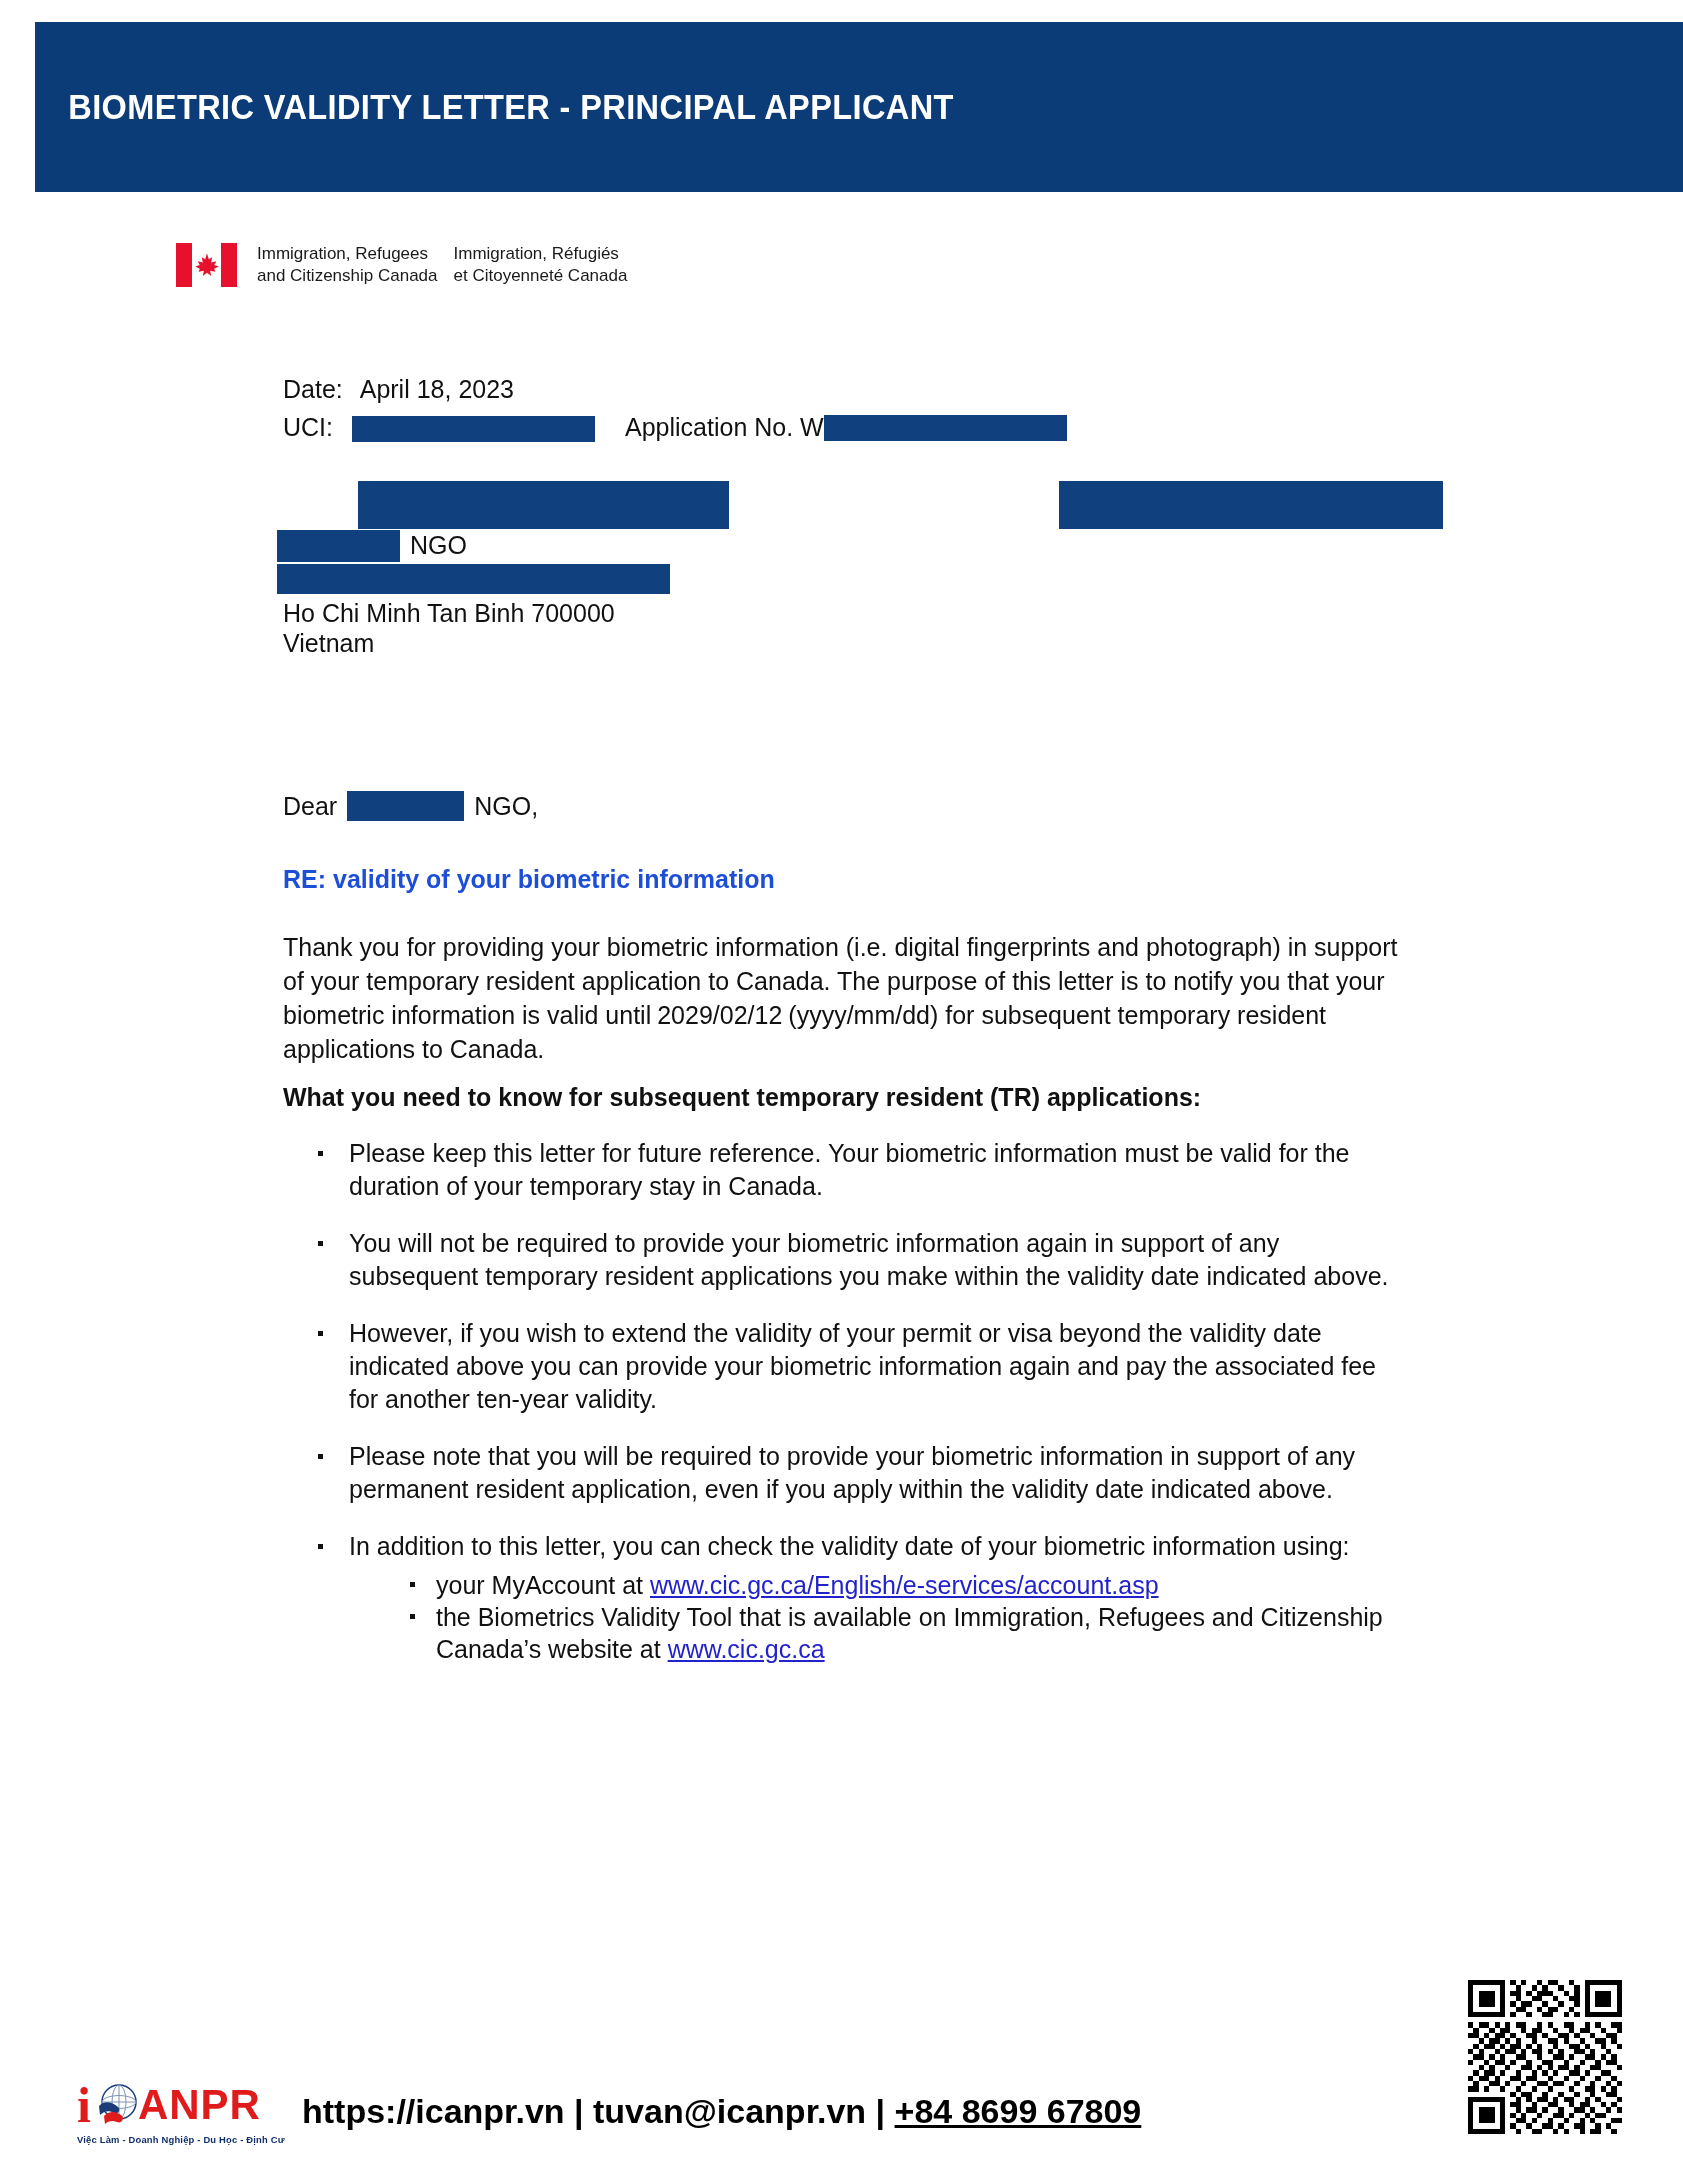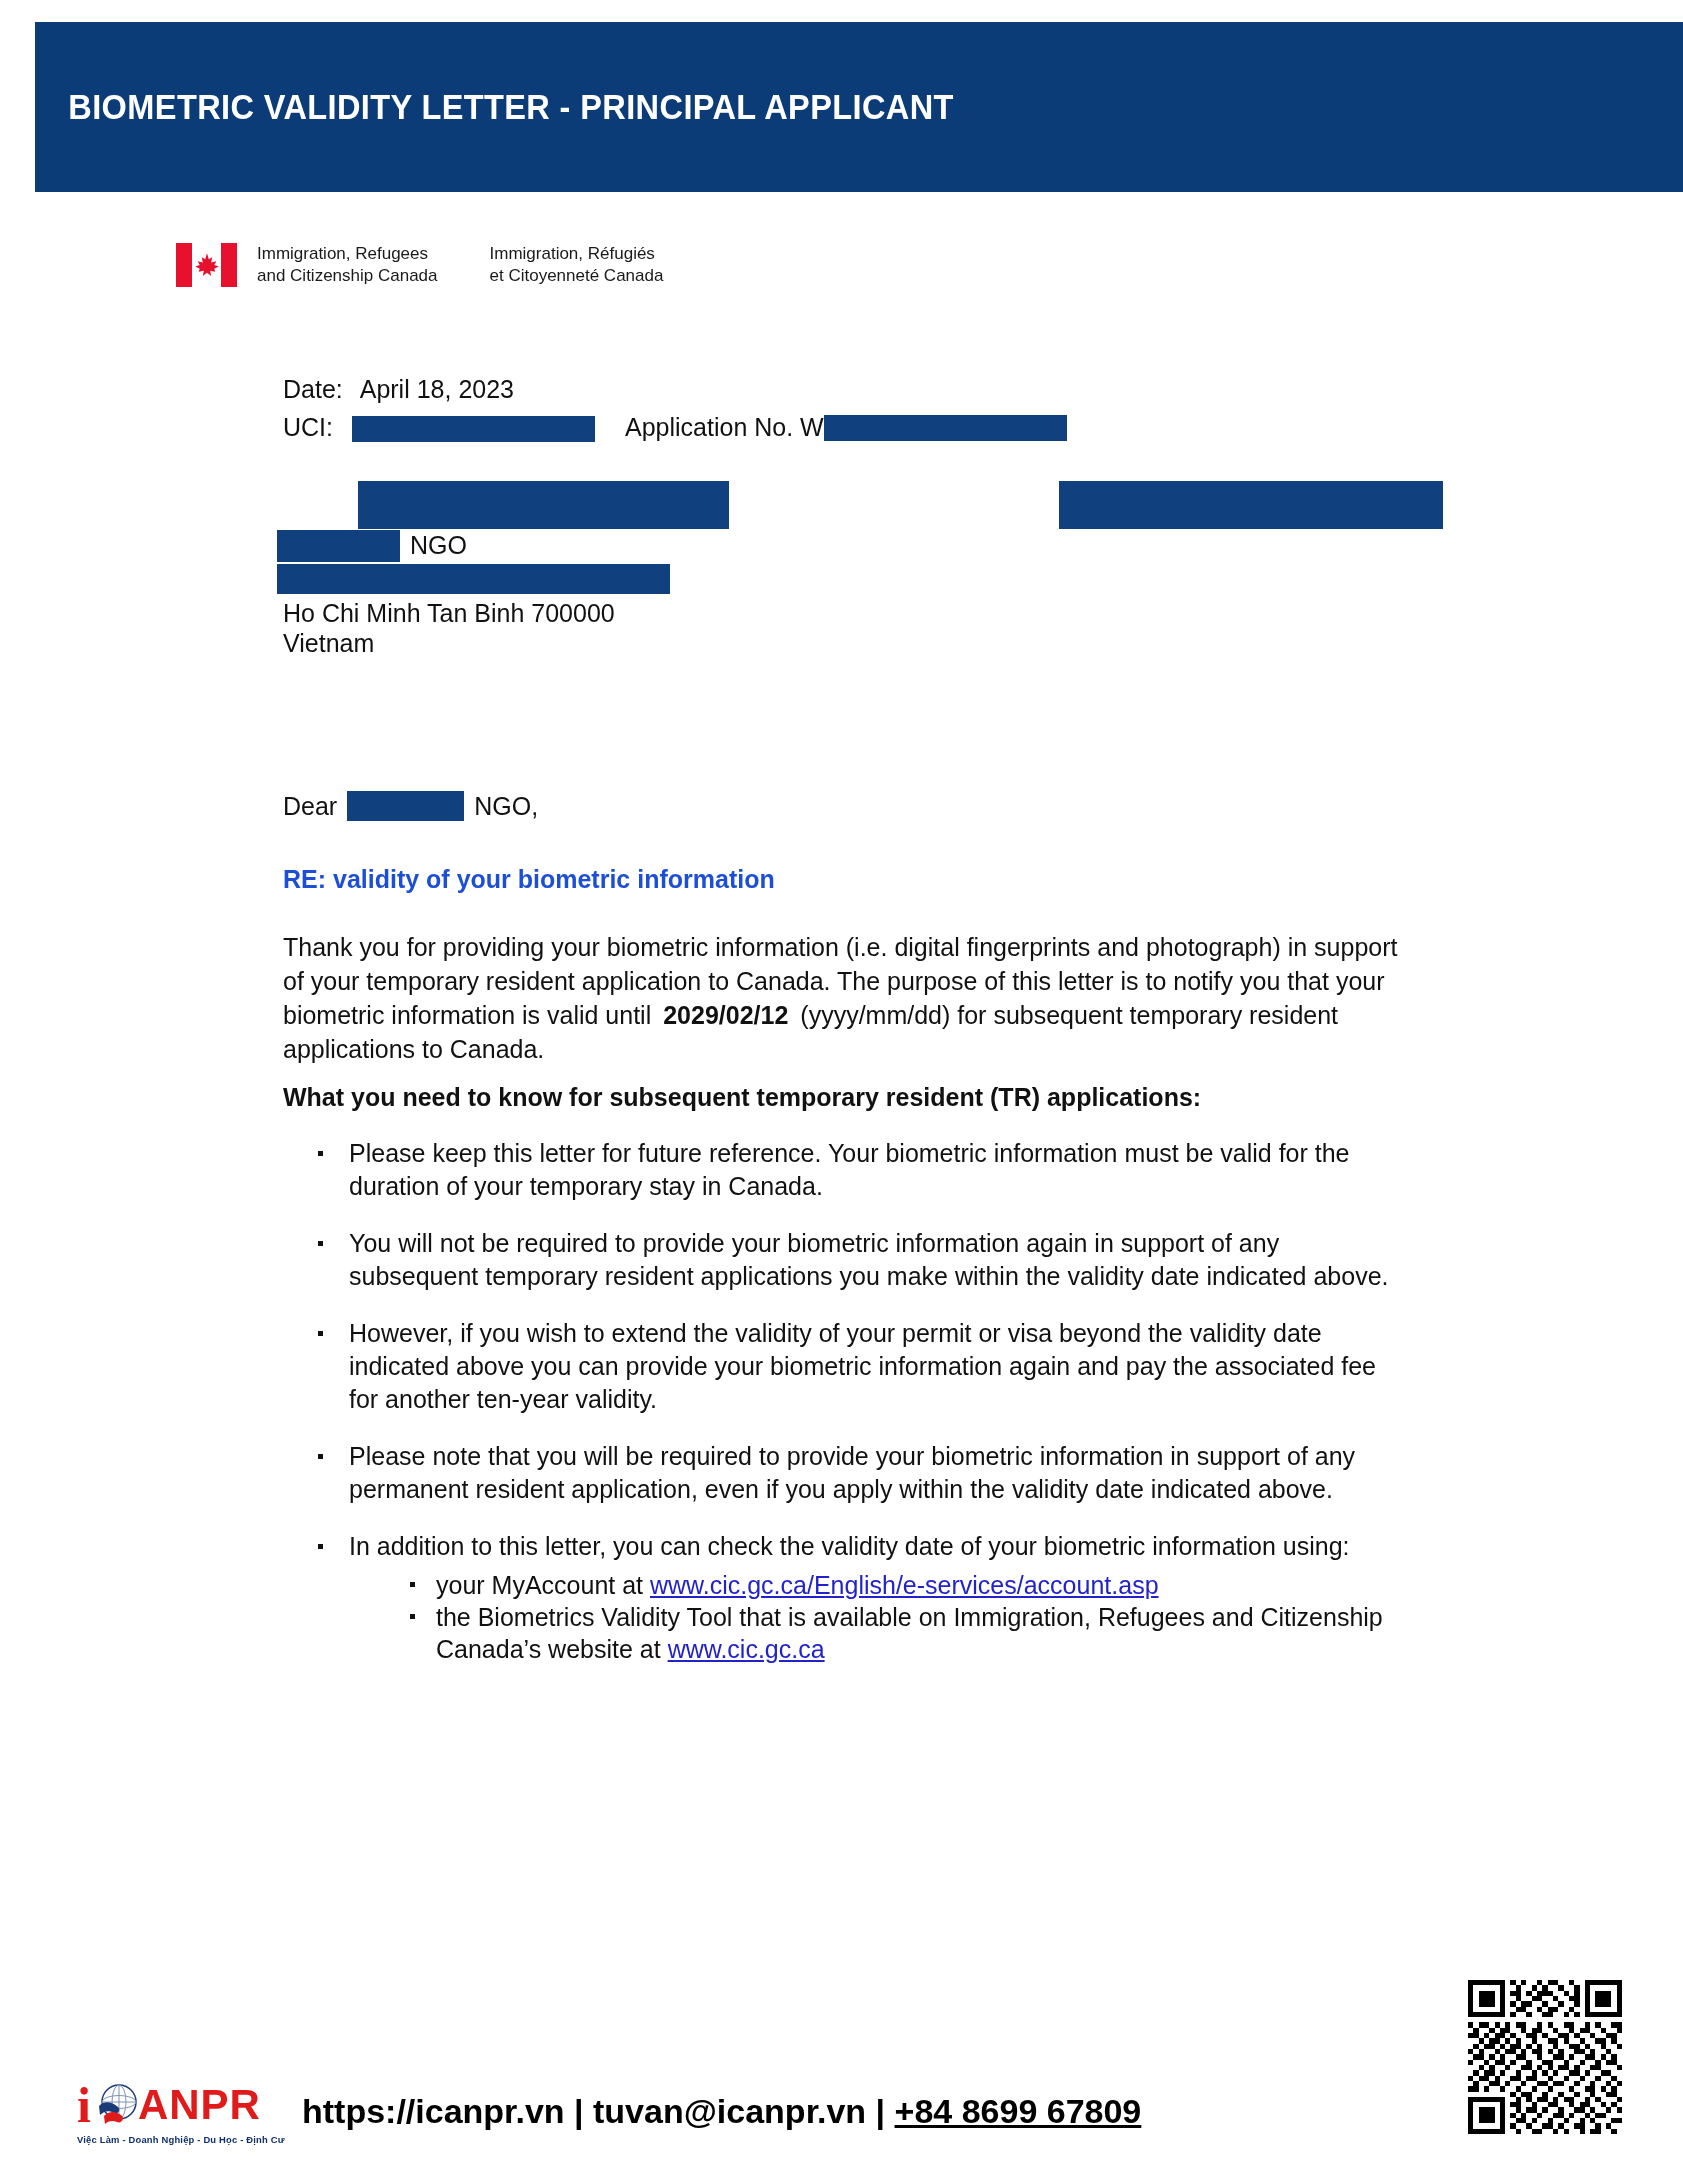--- a/index.html
+++ b/index.html
@@ -72,21 +72,21 @@
     position: absolute;
     left: 50%;
     top: 50%;
     transform: translate(-50%, -50%);
     width: 26px;
     height: 26px;
     fill: #E8112D;
   }
   .ircc-text {
     display: flex;
-    gap: 52px;
+    gap: 16px;
   }
   .ircc-col {
     font-size: 17px;
     line-height: 1.28;
     color: #1a1a1a;
     font-family: "Liberation Sans", sans-serif;
     white-space: nowrap;
   }
 
   
@@ -158,21 +158,21 @@
   
   .para {
     position: absolute;
     left: 283px;
     top: 738px;
     width: 1119px;
     font-size: 25px;
     line-height: 34px;
     color: #111111;
   }
-  .valid-date { margin: 0 12px; font-weight: bold; }
+  .valid-date { margin: 0 6px; }
 
   .heading2 {
     position: absolute;
     left: 283px;
     top: 891px;
     width: 1119px;
     font-size: 25px;
     font-weight: bold;
     color: #111111;
   }

